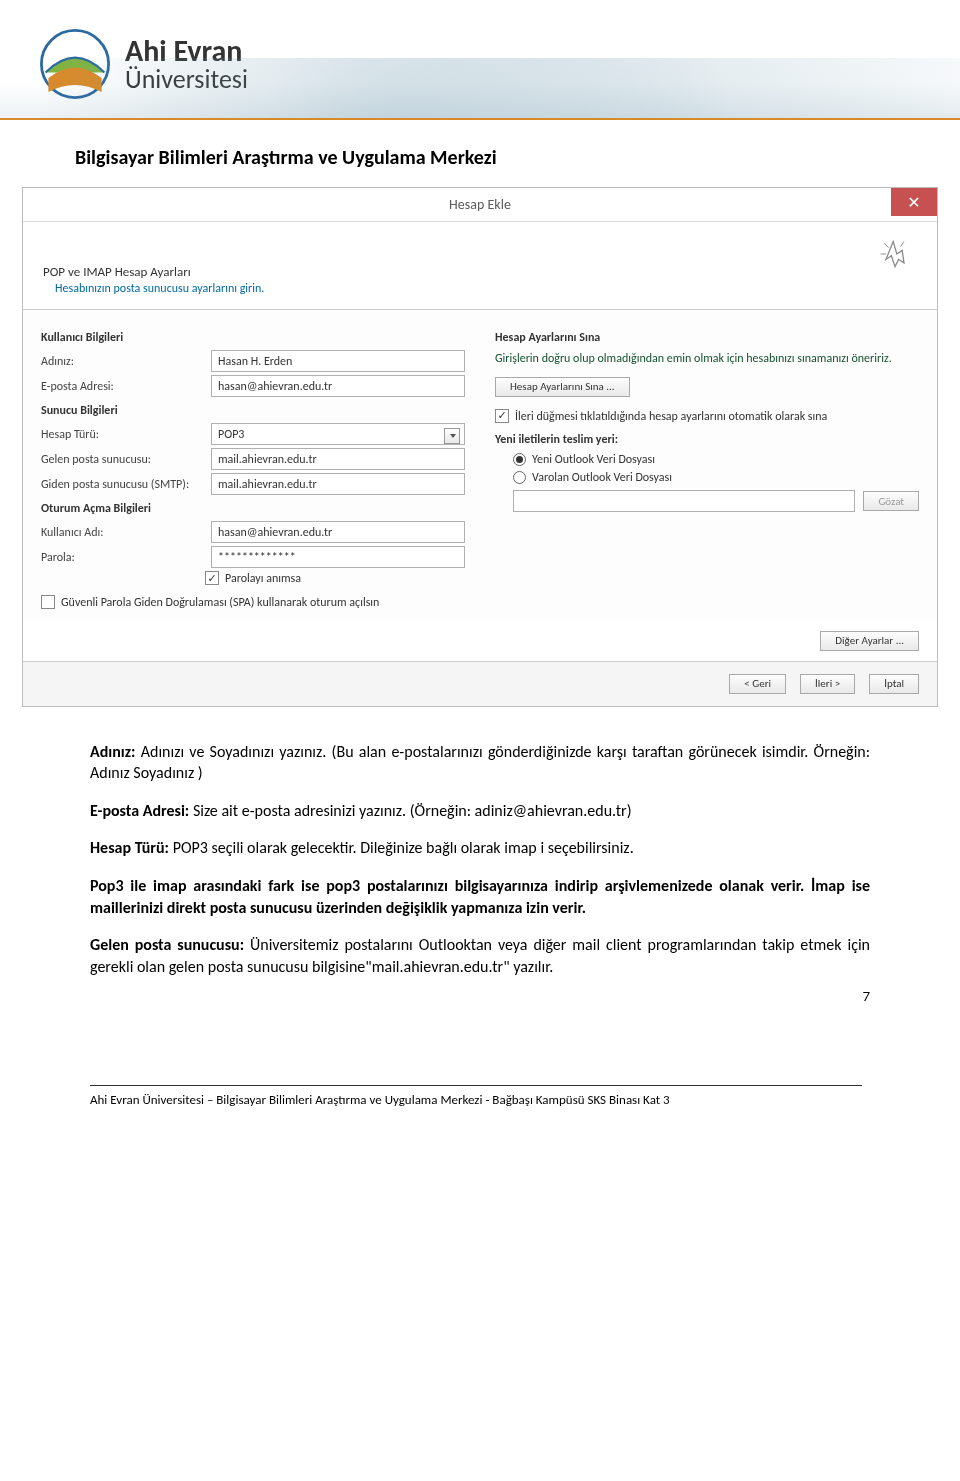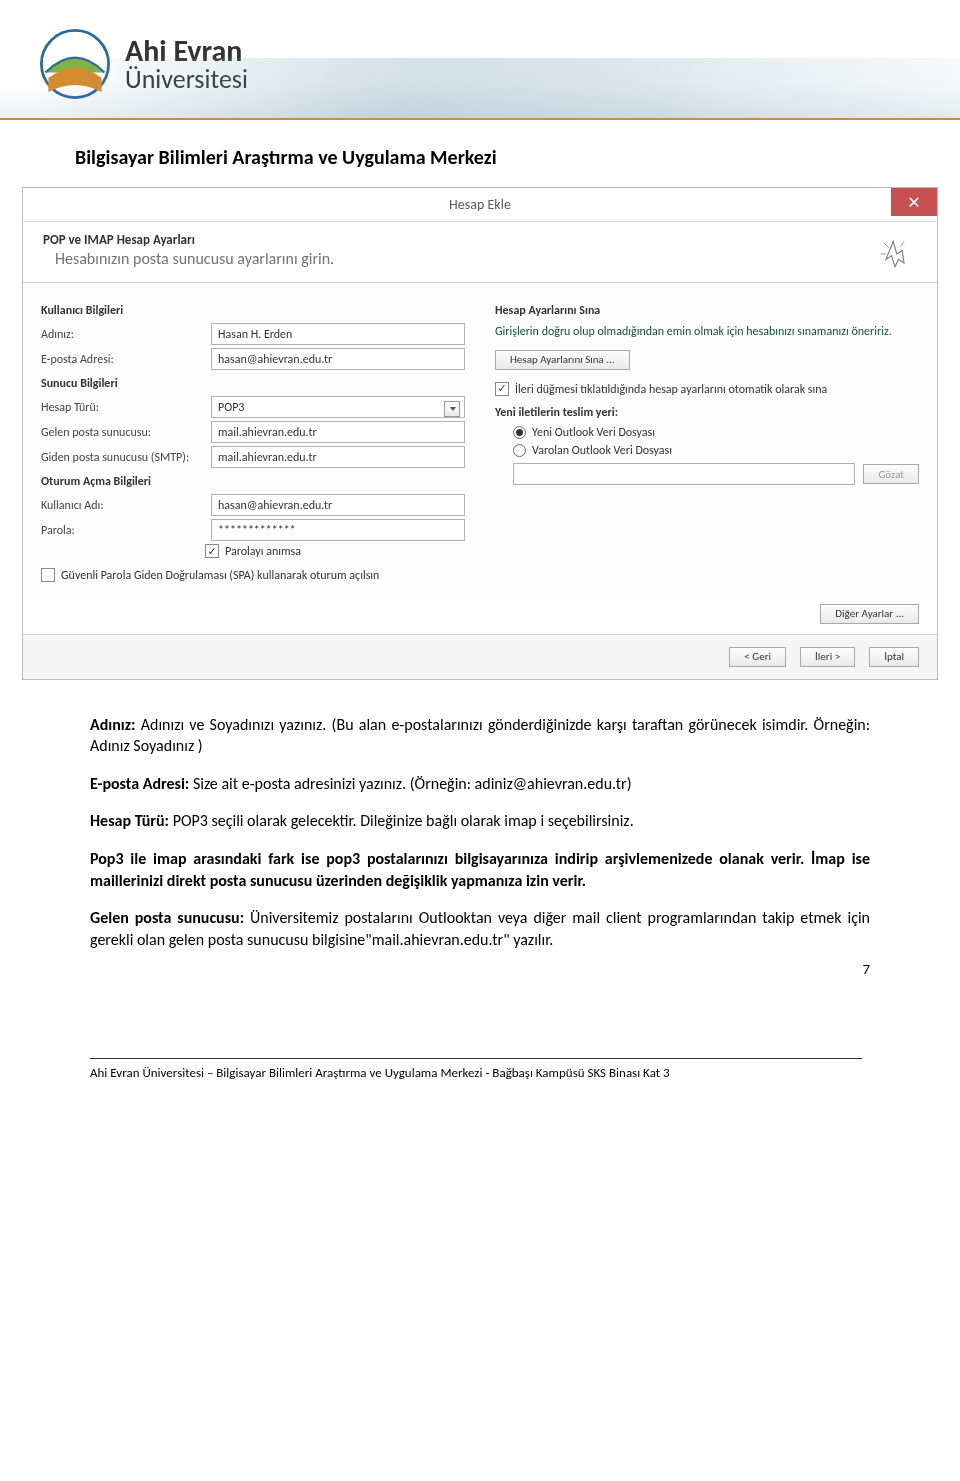--- a/index.html
+++ b/index.html
@@ -64,22 +64,22 @@
     background:#c75050;
     color:#fff;
     display:flex; align-items:center; justify-content:center;
     font-size:16px;
   }
   .dlg-subhead {
     padding:10px 20px 14px 20px;
     border-bottom:1px solid #ccc;
     position:relative;
   }
-  .dlg-subhead-title { font-weight:bold; font-size:13px; color:#333; }
-  .dlg-subhead-desc  { font-size:16px; color:#737373; padding-left:12px; margin-top:2px;}
+  .dlg-subhead-title { font-weight:normal; font-size:13px; color:#333;margin-top:32px; }
+  .dlg-subhead-desc  { font-size:12px; color:#0369a1; padding-left:12px; margin-top:2px;}
   .cursor-icon {
     position:absolute; right:24px; top:14px;
     width:36px;height:36px;
     color:#888;
   }
   .dlg-body {
     display:flex;
     padding:14px 18px 10px 18px;
     gap:30px;
     background:#fdfdfd;

